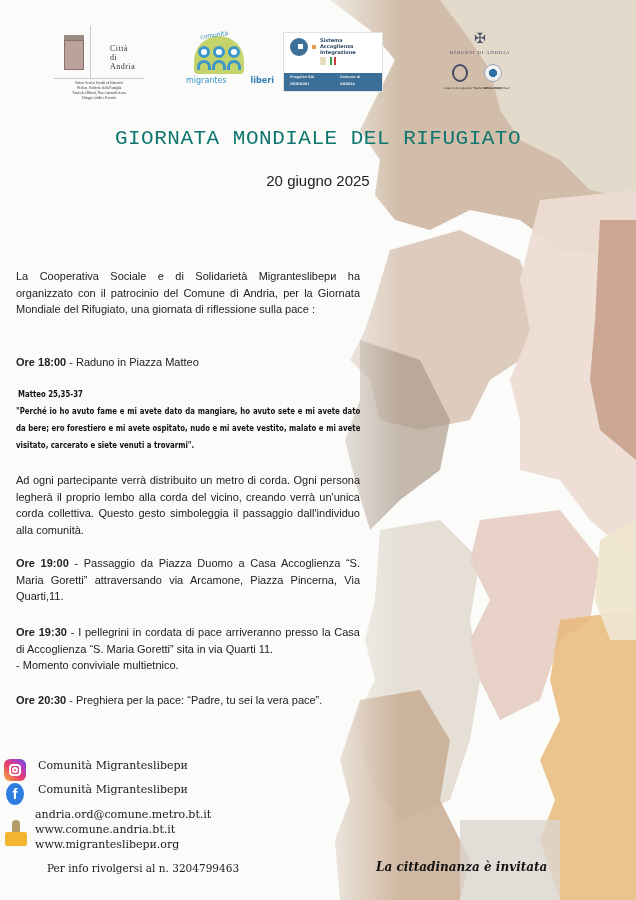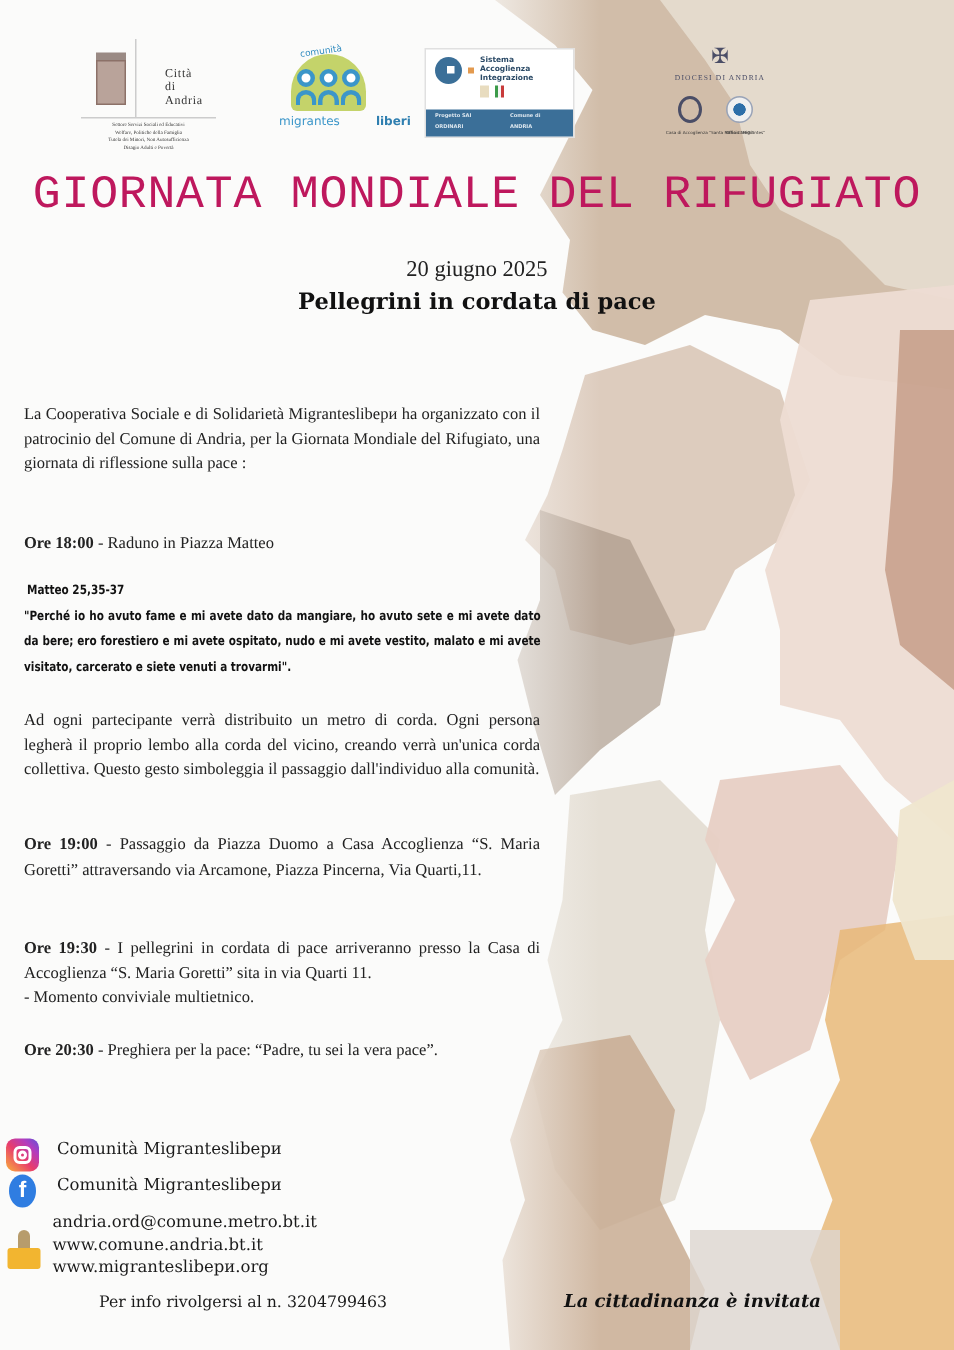--- a/index.html
+++ b/index.html
@@ -36,26 +36,26 @@
   .sai-band span { position:absolute; font-size:3.4px; color:#dde7ef; font-weight:bold; }
 
   .logo-diocesi { left:440px; top:30px; width:80px; height:66px; }
   .dio-crest { position:absolute; left:30px; top:0; width:20px; height:16px; color:#4a4d66; font-size:14px; line-height:16px; text-align:center; }
   .dio-label { position:absolute; left:0; top:20px; width:80px; text-align:center; font-family:"Liberation Serif", serif; font-size:5px; letter-spacing:0.8px; color:#4a4d66; }
   .dio-c1 { position:absolute; left:12px; top:34px; width:16px; height:18px; border-radius:50%; border:2px solid #4a4d66; box-sizing:border-box; }
   .dio-c2 { position:absolute; left:44px; top:34px; width:18px; height:18px; border-radius:50%; border:1px solid #9aa4b8; box-sizing:border-box; background:radial-gradient(circle,#2e6fa8 35%,#f0f0f0 38%); }
   .dio-cap { position:absolute; top:56px; font-size:2.8px; color:#333; }
 
   
-  .main-title { position:absolute; left:0; top:113px; width:636px; text-align:center; font-family:"Liberation Mono", monospace; font-size:31px; letter-spacing:0.5px; color:#be185d; }
-  .date { position:absolute; left:0; top:172px; width:636px; text-align:center; font-family:Liberation Serif, serif; font-size:15px; color:#222; }
+  .main-title { position:absolute; left:0; top:127px; width:636px; text-align:center; font-family:"Liberation Mono", monospace; font-size:21px; letter-spacing:0.5px; color:#0f766e; }
+  .date { position:absolute; left:0; top:172px; width:636px; text-align:center; font-family:Liberation Sans, sans-serif; font-size:15px; color:#222; }
   .subtitle { position:absolute; left:0; top:192px; width:636px; text-align:center; font-family:"DejaVu Serif", serif; font-weight:bold; font-size:15px; color:#111; }
 
   
-  .body-text { position:absolute; left:16px; width:344px; font-family:Liberation Serif, serif; font-size:11px; line-height:16.5px; color:#222; text-align:justify; }
+  .body-text { position:absolute; left:16px; width:344px; font-family:Liberation Sans, sans-serif; font-size:11px; line-height:16.5px; color:#222; text-align:justify; }
   .body-text b { font-weight:bold;margin-top:26px; }
   .intro { top:268px; }
   .t1800 { top:354px; }
   .verse-ref { position:absolute; left:18px; top:389px; font-family:"DejaVu Sans", sans-serif; font-weight:bold; font-size:8.5px; color:#111; transform:scaleX(0.82); transform-origin:left; }
   .verse { position:absolute; left:16px; top:403px; width:420px; font-family:"DejaVu Sans", sans-serif; font-weight:bold; font-size:8.5px; line-height:17px; color:#111; transform:scaleX(0.82); transform-origin:left; text-align:justify; }
   .corda { top:472px; }
   .t1900 { top:555px; }
   .t1930 { top:624px; }
   .t2030 { top:692px; }
 
@@ -63,21 +63,21 @@
   .social-row { position:absolute; left:4px; display:flex; align-items:flex-start; }
   .ig-icon { width:22px; height:22px; border-radius:6px; background:linear-gradient(45deg,#f9b13a 0%,#e83d6c 45%,#b23dbf 75%,#5b54d8 100%); position:relative; }
   .ig-icon:before { content:""; position:absolute; left:5px; top:5px; width:12px; height:12px; border:2px solid #fff; border-radius:4px; box-sizing:border-box; }
   .ig-icon:after { content:""; position:absolute; left:8px; top:8px; width:6px; height:6px; border:2px solid #fff; border-radius:50%; box-sizing:border-box; }
   .fb-icon { width:18px; height:22px; margin-left:2px; margin-right:2px; border-radius:50%; background:#2f7de1; color:#fff; font-weight:bold; font-size:15px; line-height:22px; text-align:center; font-family:"Liberation Sans", sans-serif; }
   .mail-icon { width:24px; height:28px; position:relative; }
   .mail-icon .env { position:absolute; left:1px; top:12px; width:22px; height:14px; background:#f2b530; border-radius:2px; }
   .mail-icon .bird { position:absolute; left:8px; top:0; width:8px; height:16px; background:#b79c6c; border-radius:4px 4px 0 0; }
   .social-text { font-family:"DejaVu Serif", serif; font-size:11px; color:#1a1a1a; margin-left:12px; }
   .contacts { position:absolute; left:35px; top:807px; font-family:"DejaVu Serif", serif; font-size:11px; line-height:15px; color:#1a1a1a; }
-  .info { position:absolute; left:66px; top:862px; font-family:"DejaVu Serif", serif; font-size:10.5px; color:#1a1a1a; }
+  .info { position:absolute; left:47px; top:862px; font-family:"DejaVu Serif", serif; font-size:10.5px; color:#1a1a1a; }
   .invite { position:absolute; left:376px; top:860px; font-family:"DejaVu Serif", serif; font-weight:bold; font-size:12px; color:#111;font-style:italic; }
 </style>
 </head>
 <body>
 
 <div class="bg">
   <svg width="636" height="900" viewBox="0 0 636 900">
     <defs>
       <linearGradient id="fade" x1="0" y1="0" x2="1" y2="0">
         <stop offset="0" stop-color="#fbfbfa" stop-opacity="1"></stop>
@@ -158,21 +158,20 @@
     <div class="dio-crest">✠</div>
     <div class="dio-label">DIOCESI DI ANDRIA</div>
     <div class="dio-c1"></div>
     <div class="dio-c2"></div>
     <div class="dio-cap" style="left:4px">Casa di Accoglienza "Santa Maria Goretti"</div>
     <div class="dio-cap" style="left:44px">Ufficio "Migrantes"</div>
   </div>
 
   <div class="main-title">GIORNATA MONDIALE DEL RIFUGIATO</div>
   <div class="date">20 giugno 2025</div>
-  <div class="subtitle">Pellegrini in cordata di pace</div>
 
   <div class="body-text intro">La Cooperativa Sociale e di Solidarietà Migranteslibери ha organizzato con il patrocinio del Comune di Andria, per la Giornata Mondiale del Rifugiato, una giornata di riflessione sulla pace :</div>
 
   <div class="body-text t1800"><b>Ore 18:00</b><span> - Raduno in Piazza Matteo</span></div>
 
   <div class="verse-ref">Matteo 25,35-37</div>
   <div class="verse">"Perché io ho avuto fame e mi avete dato da mangiare, ho avuto sete e mi avete dato da bere; ero forestiero e mi avete ospitato, nudo e mi avete vestito, malato e mi avete visitato, carcerato e siete venuti a trovarmi".</div>
 
   <div class="body-text corda">Ad ogni partecipante verrà distribuito un metro di corda. Ogni persona legherà il proprio lembo alla corda del vicino, creando verrà un'unica corda collettiva. Questo gesto simboleggia il passaggio dall'individuo alla comunità.</div>
 

